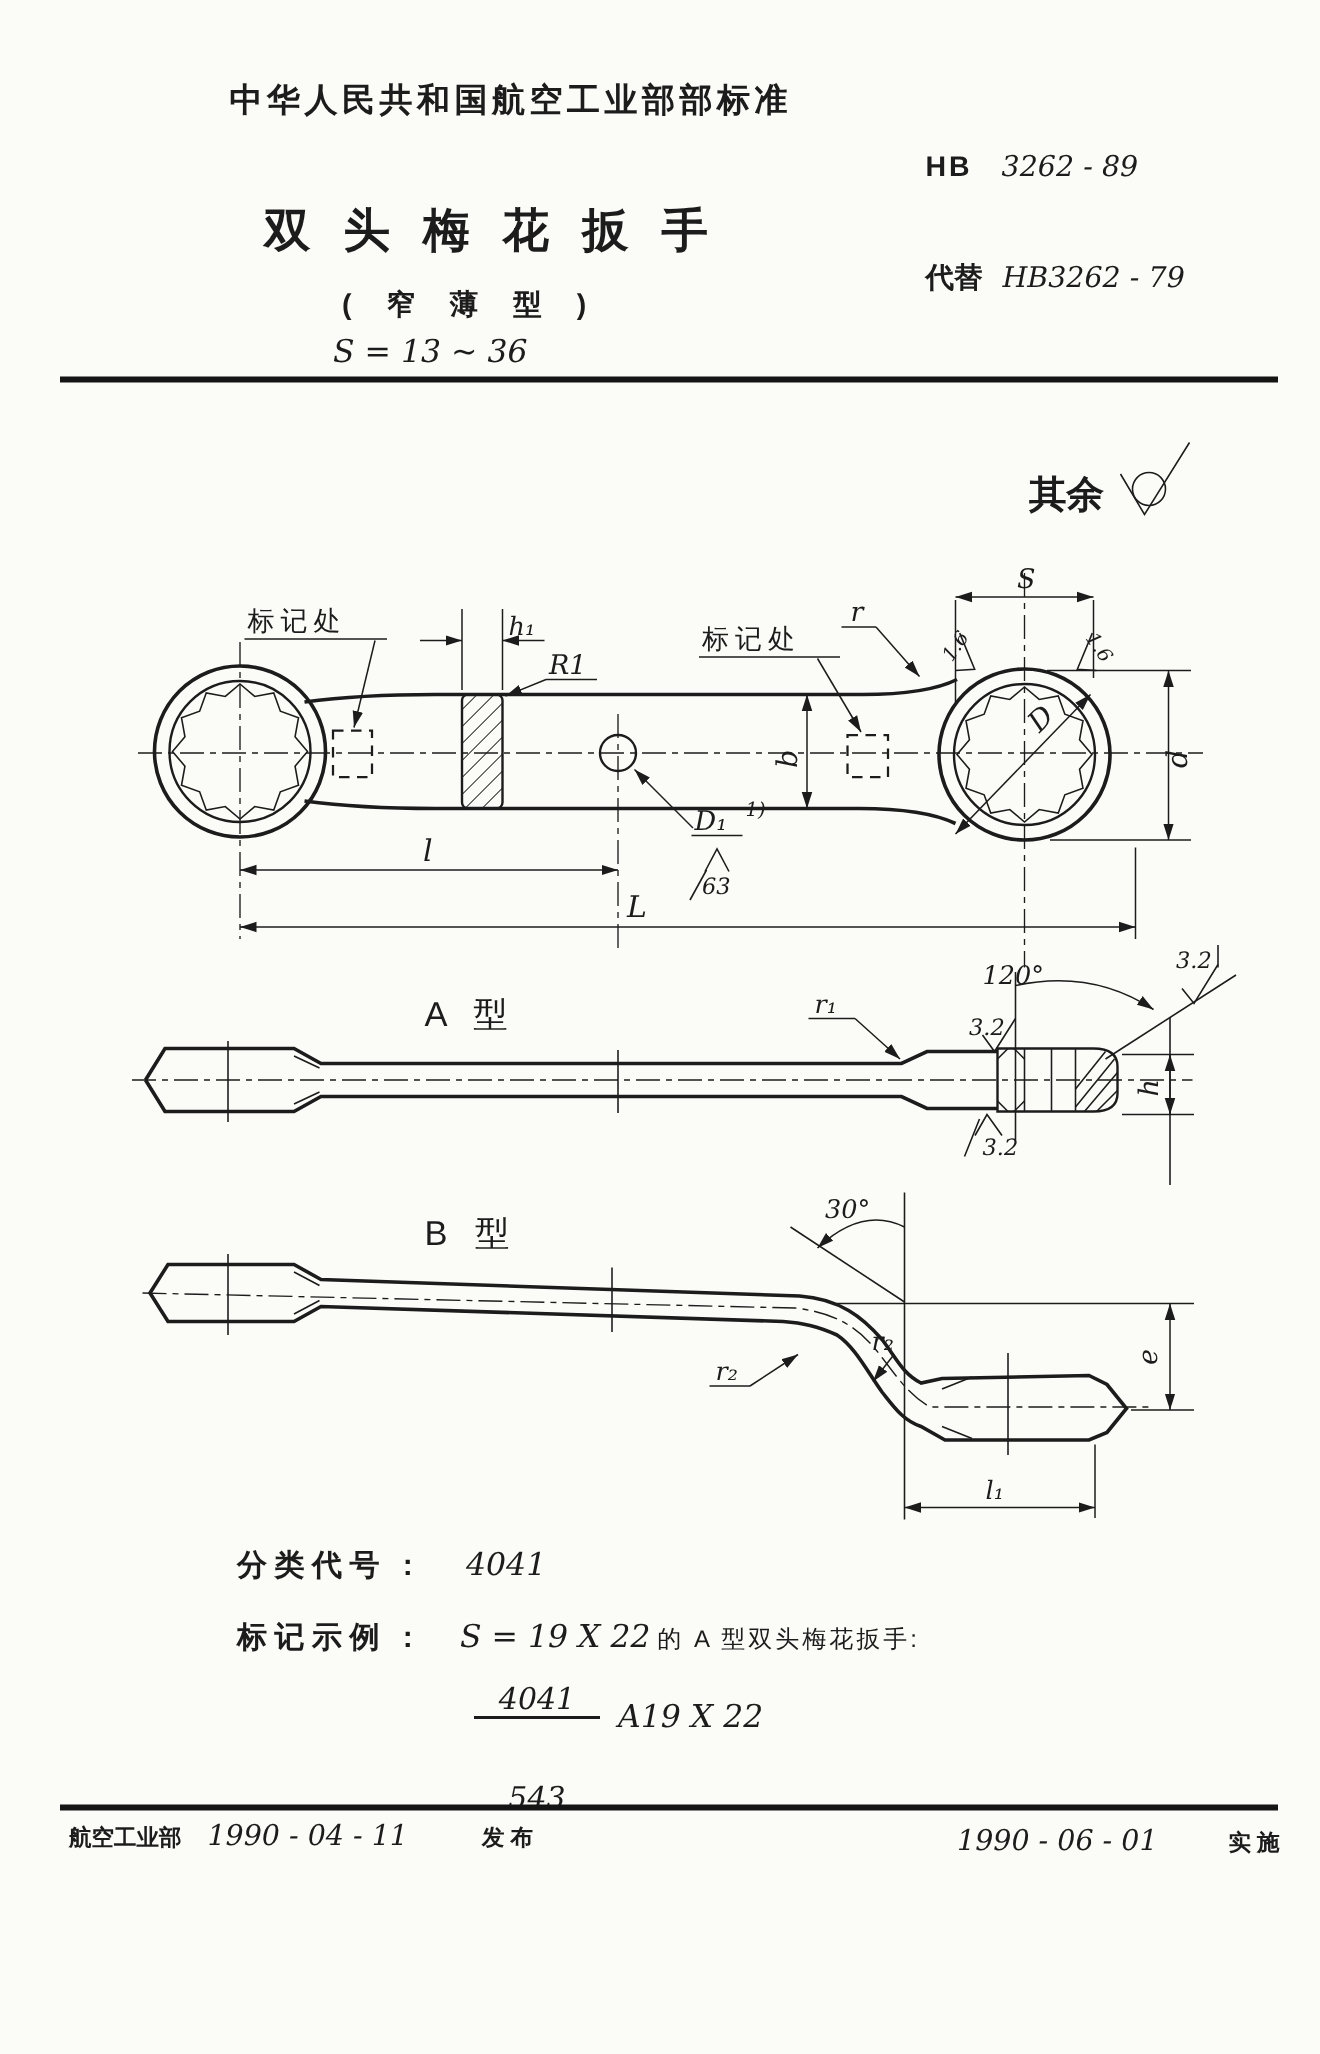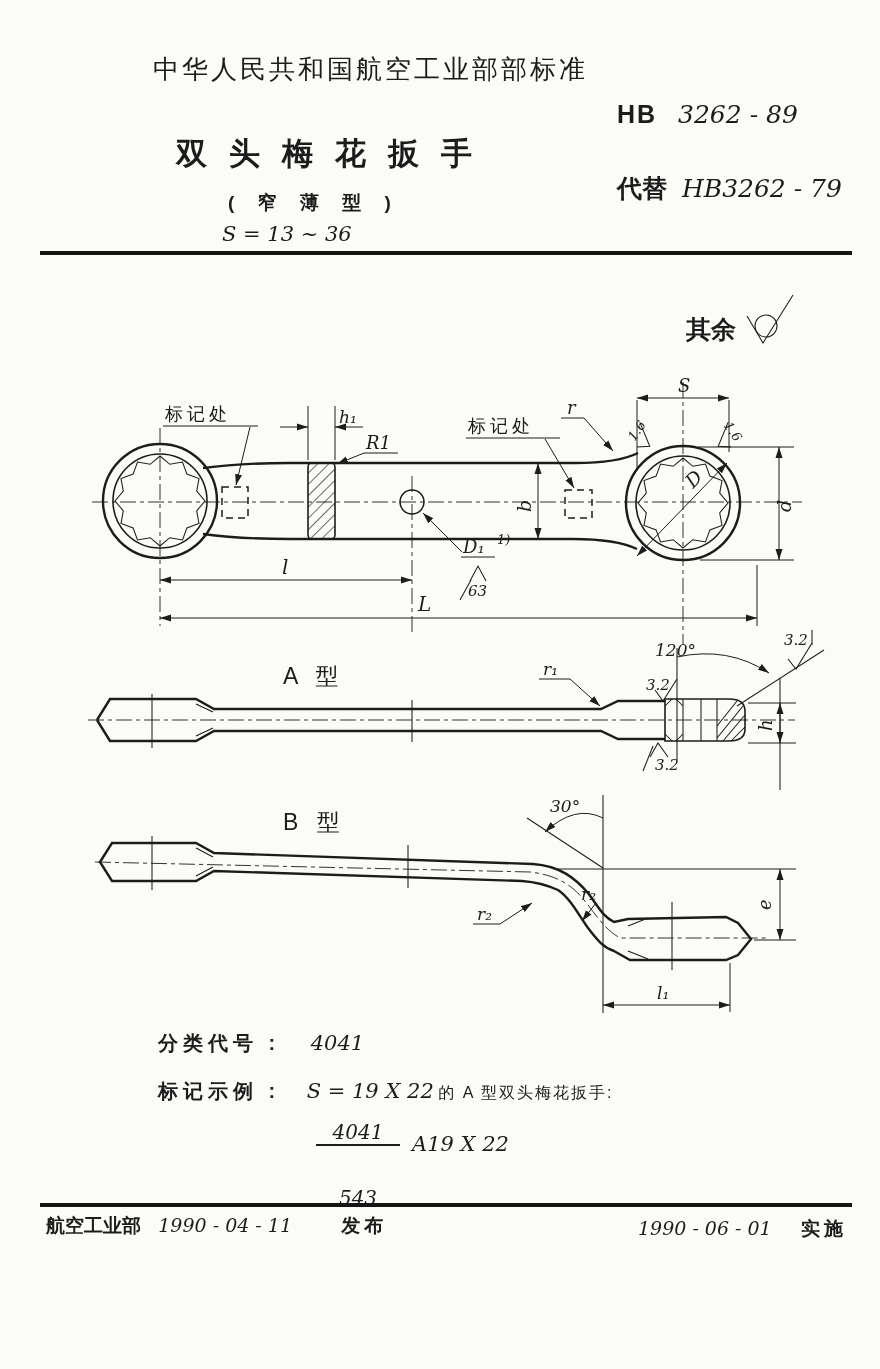--- a/index.html
+++ b/index.html
@@ -3,32 +3,32 @@
 <meta charset="utf-8">
 <style>
   html,body{margin:0;padding:0;}
   body{
     width:880px;height:1369px;position:relative;
     background:#fbfbf7;color:#1c1c1c;
     font-family:"Liberation Sans",sans-serif;
     overflow:hidden;
   }
   .abs{position:absolute;}
-  .hdr{font-size:26px;font-weight:400;letter-spacing:3px;}
+  .hdr{font-size:22px;font-weight:700;letter-spacing:3px;}
   .title{font-size:31px;font-weight:700;letter-spacing:22px;white-space:nowrap;}
   .subtitle{font-size:19px;font-weight:600;letter-spacing:9px;}
   .it{font-family:"DejaVu Serif",serif;font-style:italic;}
   .range{font-size:21px;}
-  .stdno{font-size:25px;}
+  .stdno{font-size:19px;}
   .stdno b{font-family:"Liberation Sans",sans-serif;font-style:normal;font-weight:700;letter-spacing:2px;}
   .rule{background:#151515;height:4px;}
   .note-label{font-size:20px;letter-spacing:5px;font-weight:600;margin-top:12px;}
   .note-val{font-size:21px;}
   .foot{font-size:19px;white-space:nowrap;}
-  .foot .bold{font-weight:700;font-size:19px;}
+  .foot .bold{font-weight:700;font-size:15px;}
   .frac-line{background:#1c1c1c;height:2px;width:84px;}
   svg text{fill:#1c1c1c;}
   svg .cn{font-family:"Liberation Sans",sans-serif;}
   svg .si{font-family:"DejaVu Serif",serif;font-style:italic;}
   .thick{stroke:#1c1c1c;stroke-width:2.4;fill:none;}
   .med{stroke:#1c1c1c;stroke-width:1.6;fill:none;}
   .thin{stroke:#1c1c1c;stroke-width:1.05;fill:none;}
   .cl{stroke:#1c1c1c;stroke-width:0.9;fill:none;stroke-dasharray:16 4 4 4;}
   .dash{stroke:#1c1c1c;stroke-width:1.5;fill:none;stroke-dasharray:7 5;}
   .dim{stroke:#1c1c1c;stroke-width:1;fill:none;}
@@ -317,14 +317,14 @@
 <div class="abs rule" style="left:40px;top:1203px;width:812px;"></div>
 
 <div class="abs foot" style="left:46px;top:1213px;">
   <span class="bold">航空工业部</span>
   <span class="it" style="margin-left:12px;font-style:italic;">1990 - 04 - 11</span>
   <span class="bold" style="margin-left:44px;letter-spacing:4px;">发布</span>
 </div>
 
 <div class="abs foot" style="left:638px;top:1216px;">
   <span class="it">1990 - 06 - 01</span>
-  <span class="bold" style="margin-left:24px;letter-spacing:4px;">实施</span>
+  <span class="bold" style="margin-left:42px;letter-spacing:4px;">实施</span>
 </div>
 
 </body></html>

